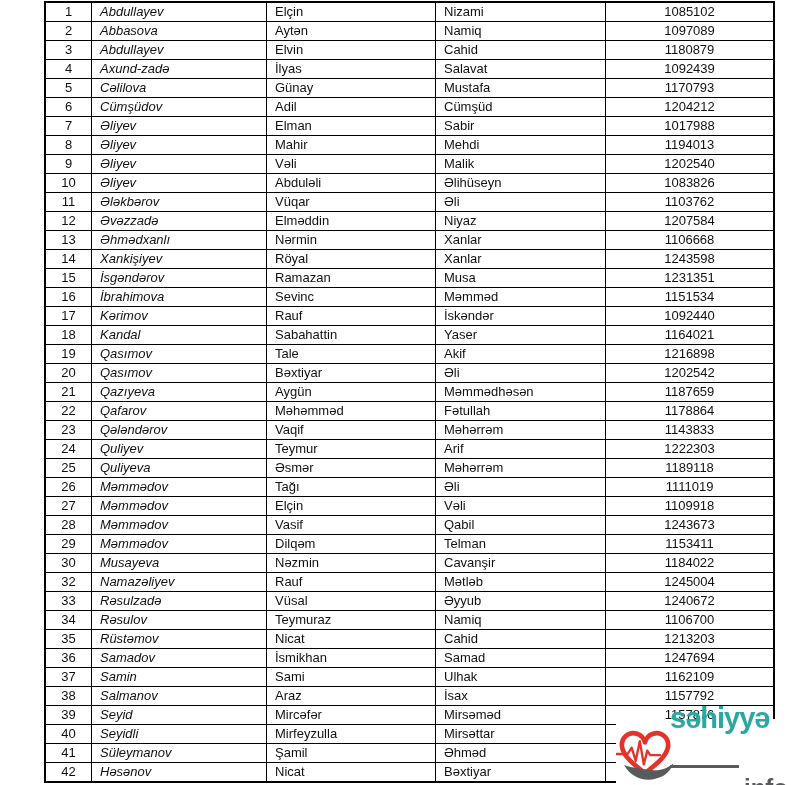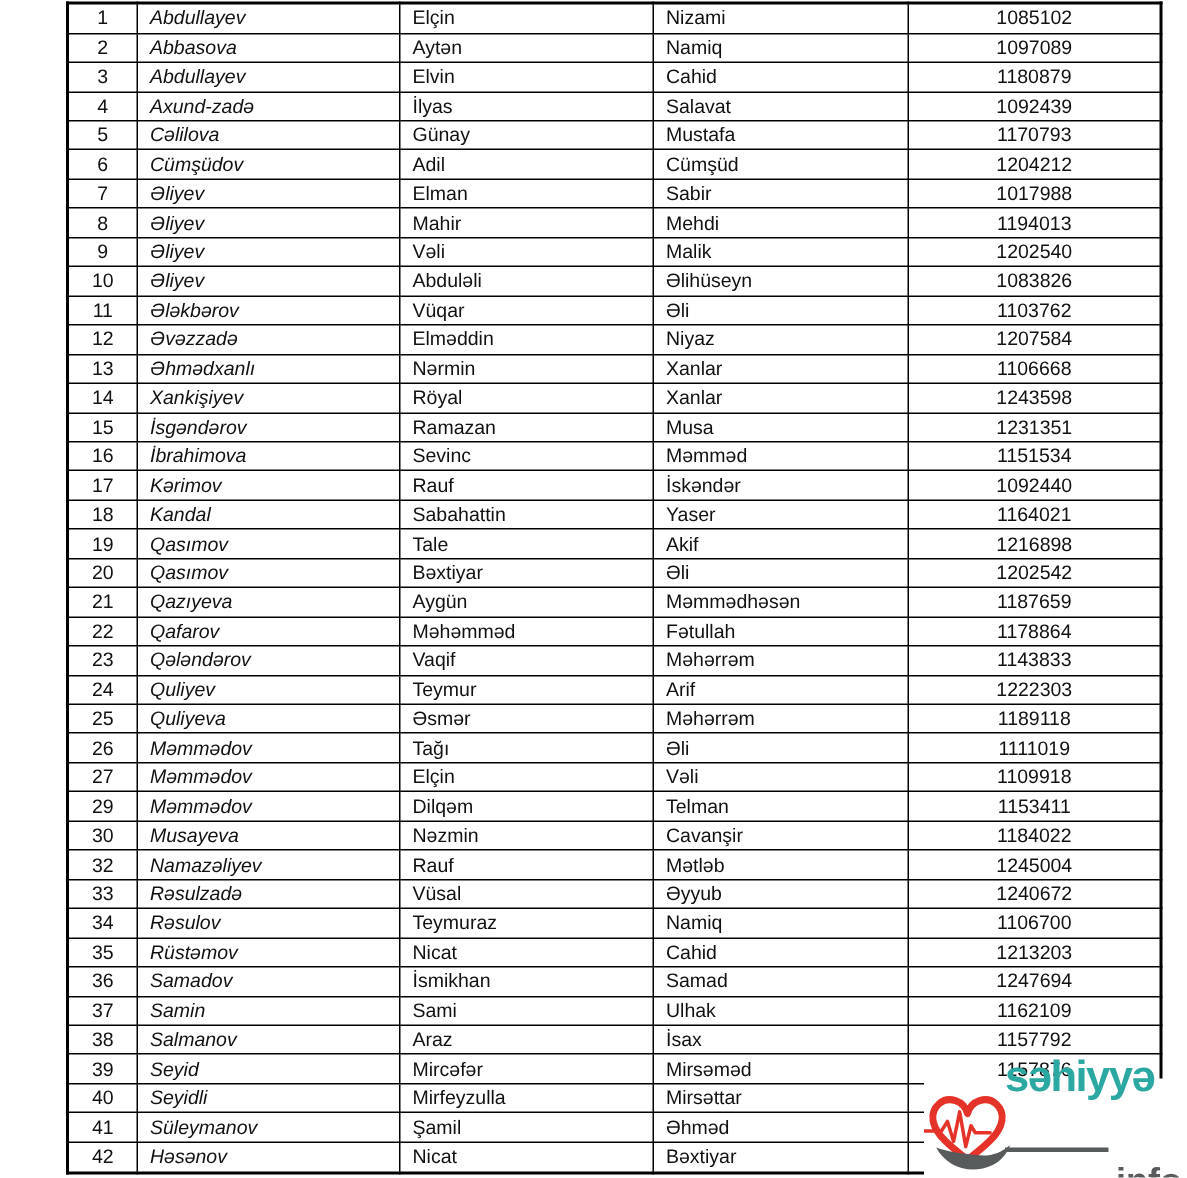--- a/index.html
+++ b/index.html
@@ -242,20 +242,27 @@
             <td class="c4">1111019</td>
           </tr>
           <tr>
             <td class="c0">27</td>
             <td class="c1">Məmmədov</td>
             <td class="c2">Elçin</td>
             <td class="c3">Vəli</td>
             <td class="c4">1109918</td>
           </tr>
           <tr>
+            <td class="c0">28</td>
+            <td class="c1">Məmmədov</td>
+            <td class="c2">Vasif</td>
+            <td class="c3">Qabil</td>
+            <td class="c4">1243673</td>
+          </tr>
+          <tr>
             <td class="c0">29</td>
             <td class="c1">Məmmədov</td>
             <td class="c2">Dilqəm</td>
             <td class="c3">Telman</td>
             <td class="c4">1153411</td>
           </tr>
           <tr>
             <td class="c0">30</td>
             <td class="c1">Musayeva</td>
             <td class="c2">Nəzmin</td>

